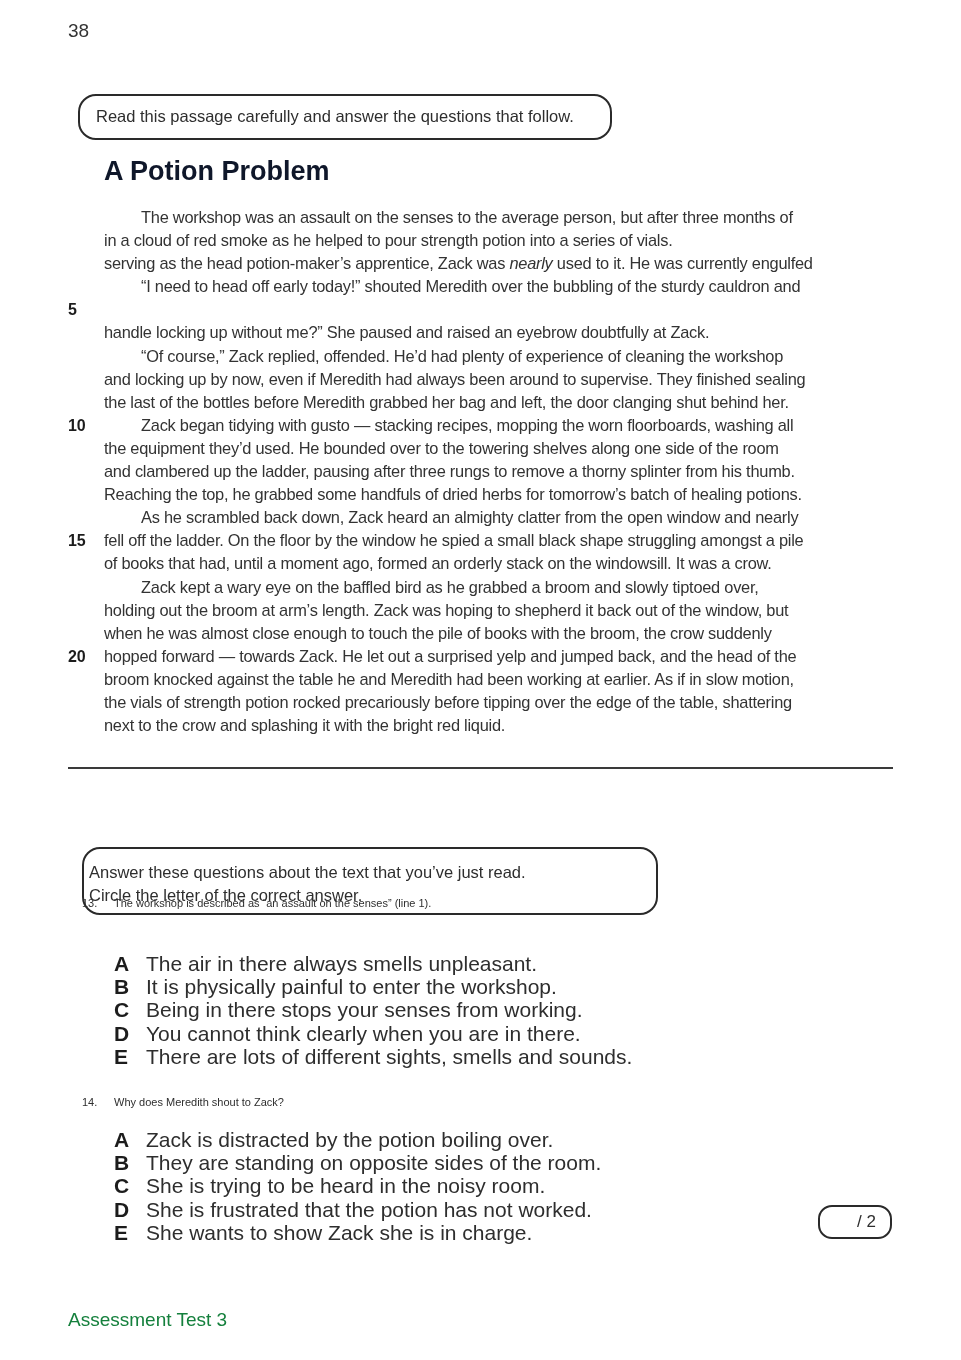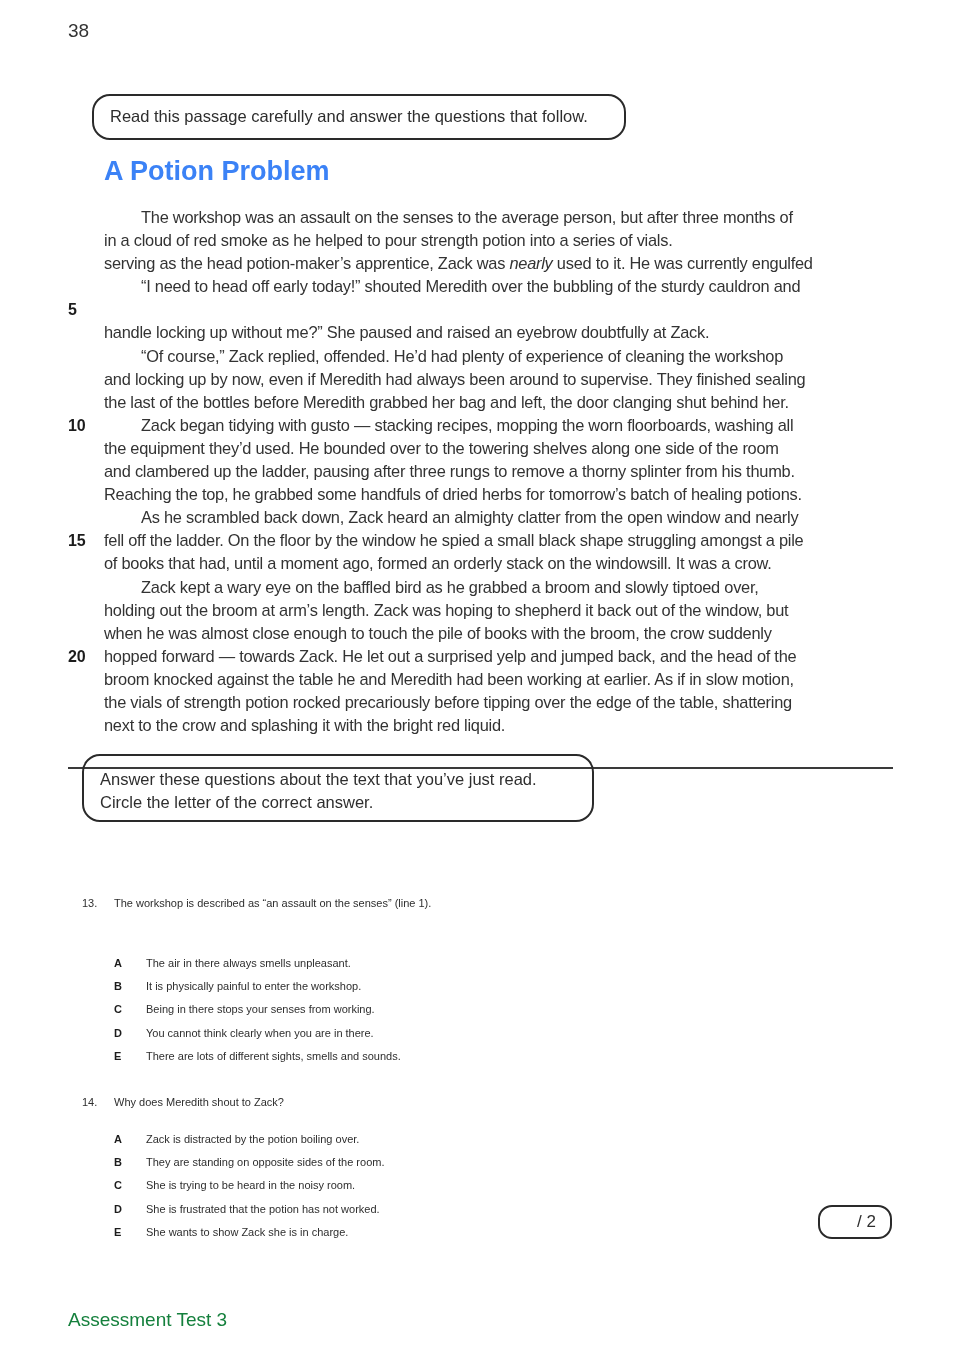--- a/index.html
+++ b/index.html
@@ -5,44 +5,44 @@
   html, body { margin: 0; padding: 0; background: #ffffff; }
   body {
     width: 961px; height: 1360px; position: relative; overflow: hidden;
     font-family: "Liberation Sans", sans-serif; color: #2a2a2a;
   }
   .page-number { position: absolute; left: 68px; top: 20px; font-size: 19px; color: #333; }
   .instr-box {
     position: absolute; border: 2px solid #2a2a2a; border-radius: 18px;
     box-sizing: border-box; font-size: 16.5px; color: #2e2e2e;
   }
-  .instr-top { left: 92px; top: 94px; width: 534px; height: 46px; padding: 11px 0 0 16px; }
+  .instr-top { left: 78px; top: 94px; width: 534px; height: 46px; padding: 11px 0 0 16px; }
   .title {
     position: absolute; left: 104px; top: 156px; font-size: 27px; font-weight: bold;
-    color: #3b82f6; margin: 0;
+    color: #0f172a; margin: 0;
   }
   .passage {
     position: absolute; left: 104px; top: 206px; width: 790px;
     font-size: 16.4px; line-height: 23.1px; color: #333;
     letter-spacing: -0.25px;
   }
   .pline { white-space: nowrap; position: relative; height: 23.1px; }
   .pline.indent { padding-left: 37px; }
   .linenum {
     position: absolute; left: -36px; top: 0; width: 26px; font-weight: bold;
     color: #1c1c1c; font-size: 16px;
   }
   .divider { position: absolute; left: 68px; top: 767px; width: 825px; height: 2px; background: #3a3a3a; }
-  .instr-bottom { left: 82px; top: 754px; width: 512px; height: 68px; padding: 12px 0 0 16px; line-height: 23px; }
+  .instr-bottom { left: 82px; top: 847px; width: 576px; height: 68px; padding: 12px 0 0 5px; line-height: 23px; }
   .question { position: absolute; left: 82px; font-size: 11px; color: #2e2e2e; line-height: 23px; }
   .q13 { top: 892px; }
   .q14 { top: 1091px; }
   .qnum { display: inline-block; width: 32px; }
   .qtext-line2 { padding-left: 32px; }
-  .options { position: absolute; left: 114px; font-size: 11px; line-height: 23.2px; color: #2e2e2e; }
+  .options { position: absolute; left: 114px; font-size: 21px; line-height: 23.2px; color: #2e2e2e; }
   .opts13 { top: 952px; }
   .opts14 { top: 1128px; }
   .opt-letter { display: inline-block; width: 32px; font-weight: bold; color: #1c1c1c; }
   .score-box {
     position: absolute; left: 818px; top: 1205px; width: 74px; height: 34px;
     border: 2px solid #2a2a2a; border-radius: 14px; box-sizing: border-box;
     font-size: 17px; text-align: right; padding: 5px 14px 0 0; color: #2e2e2e;
   }
   .footer { position: absolute; left: 68px; top: 1309px; font-size: 19px; color: #15803d; }
   em { font-style: italic; }

